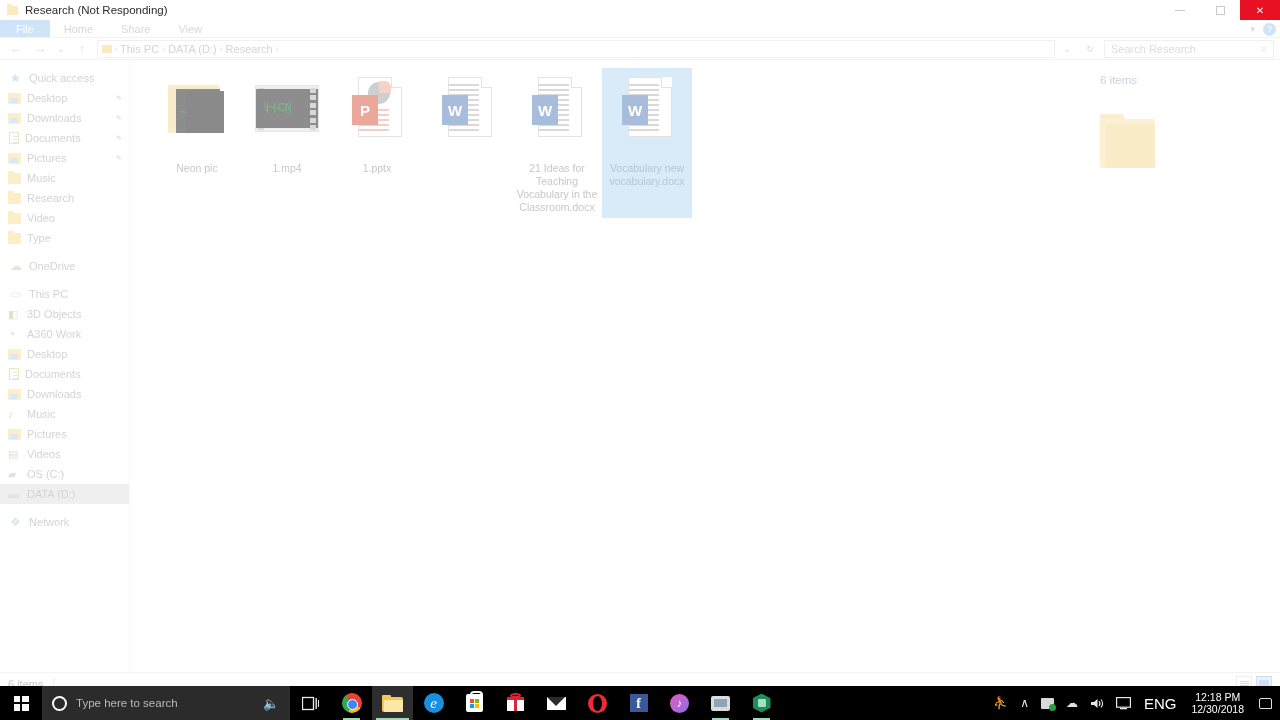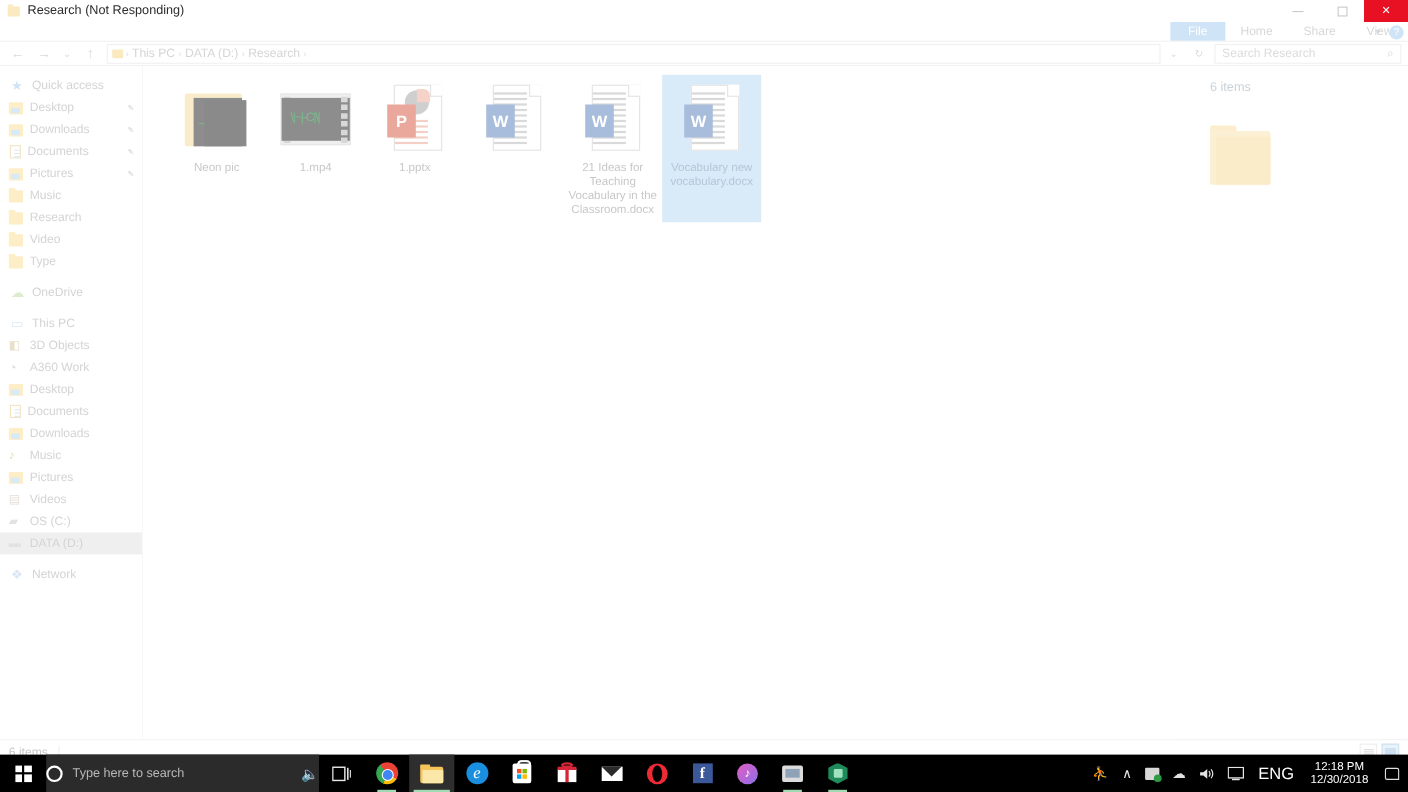--- a/index.html
+++ b/index.html
@@ -28,21 +28,21 @@
     width:40px; height:20px; display:flex; align-items:center; justify-content:center;
     font-size:10px; color:#c9c9c9;
   }
   .wincontrols .close { background:#e81123; color:#ffffff; }
   .wc-min-glyph { display:block; width:10px; height:1px; background:#c9c9c9; }
   .wc-max-glyph { display:block; width:9px; height:9px; border:1px solid #c9c9c9; }
 
   
   .ribbon {
     height:18px; display:flex; align-items:stretch;
-    border-bottom:1px solid #f2f2f2; background:#ffffff; position:relative;justify-content:flex-end;
+    border-bottom:1px solid #f2f2f2; background:#ffffff; position:relative;
   }
   .tab {
     padding:0 14px; display:flex; align-items:center;
     font-size:11px; color:#d8d8d8;
   }
   .tab.file { background:#cfe4f7; color:#ffffff; padding:0 16px; }
   .ribbon-right { position:absolute; right:4px; top:0; height:18px; display:flex; align-items:center; gap:8px; }
   .chev-sm { color:#d9d9d9; font-size:9px; }
   .help-icon {
     width:13px; height:13px; border-radius:50%; background:#cfe4f7;
@@ -112,21 +112,21 @@
   .content { flex:1; position:relative; background:#ffffff; }
   .grid { display:flex; flex-wrap:wrap; padding:8px 0 0 22px; gap:0; align-content:flex-start; }
   .tile {
     width:90px; padding-top:4px; display:flex; flex-direction:column;
     align-items:center; position:relative;
   }
   .tile.selected { background:#d9eaf9; }
   .tile .thumb { width:64px; height:72px; display:flex; align-items:center; justify-content:center; }
   .tile .label {
     font-size:10.5px; line-height:13px; color:#c8c8c8; text-align:center;
-    margin-top:2px; padding:0 2px 4px; word-wrap:break-word; max-width:88px;
+    margin-top:18px; padding:0 2px 4px; word-wrap:break-word; max-width:88px;
   }
   .tile.selected .label { color:#b5c7d6; }
 
   
   .fold-prev { width:58px; height:54px; position:relative; }
   .fold-prev .back {
     position:absolute; left:0; top:4px; width:52px; height:48px;
     background:#faeccb; border-radius:2px 3px 2px 2px;
   }
   .fold-prev .img {
@@ -211,21 +211,21 @@
     position:absolute; left:0; bottom:0; width:1280px; height:34px;
     background:#000000; display:flex; align-items:center;
   }
   .start {
     width:42px; height:34px; display:flex; align-items:center; justify-content:center;
   }
   .winlogo { width:15px; height:15px; display:grid; grid-template-columns:1fr 1fr; grid-template-rows:1fr 1fr; gap:2px; }
   .winlogo i { background:#ffffff; display:block; }
   .searchbox {
     width:248px; height:34px; background:#2b2b2b; display:flex; align-items:center;
-    padding:0 0; gap:9px;
+    padding:0 10px; gap:9px;
   }
   .circ { width:15px; height:15px; border:2px solid #ffffff; border-radius:50%; flex:none; }
   .searchtext { flex:1; font-size:11.5px; color:#b9b9b9; }
   .mic { color:#d7d7d7; font-size:13px; }
   .tb-icon {
     width:41px; height:34px; display:flex; align-items:center; justify-content:center;
     position:relative;
   }
   .tb-icon.active { background:#2e2e2e; }
   .tb-icon.active:after {

